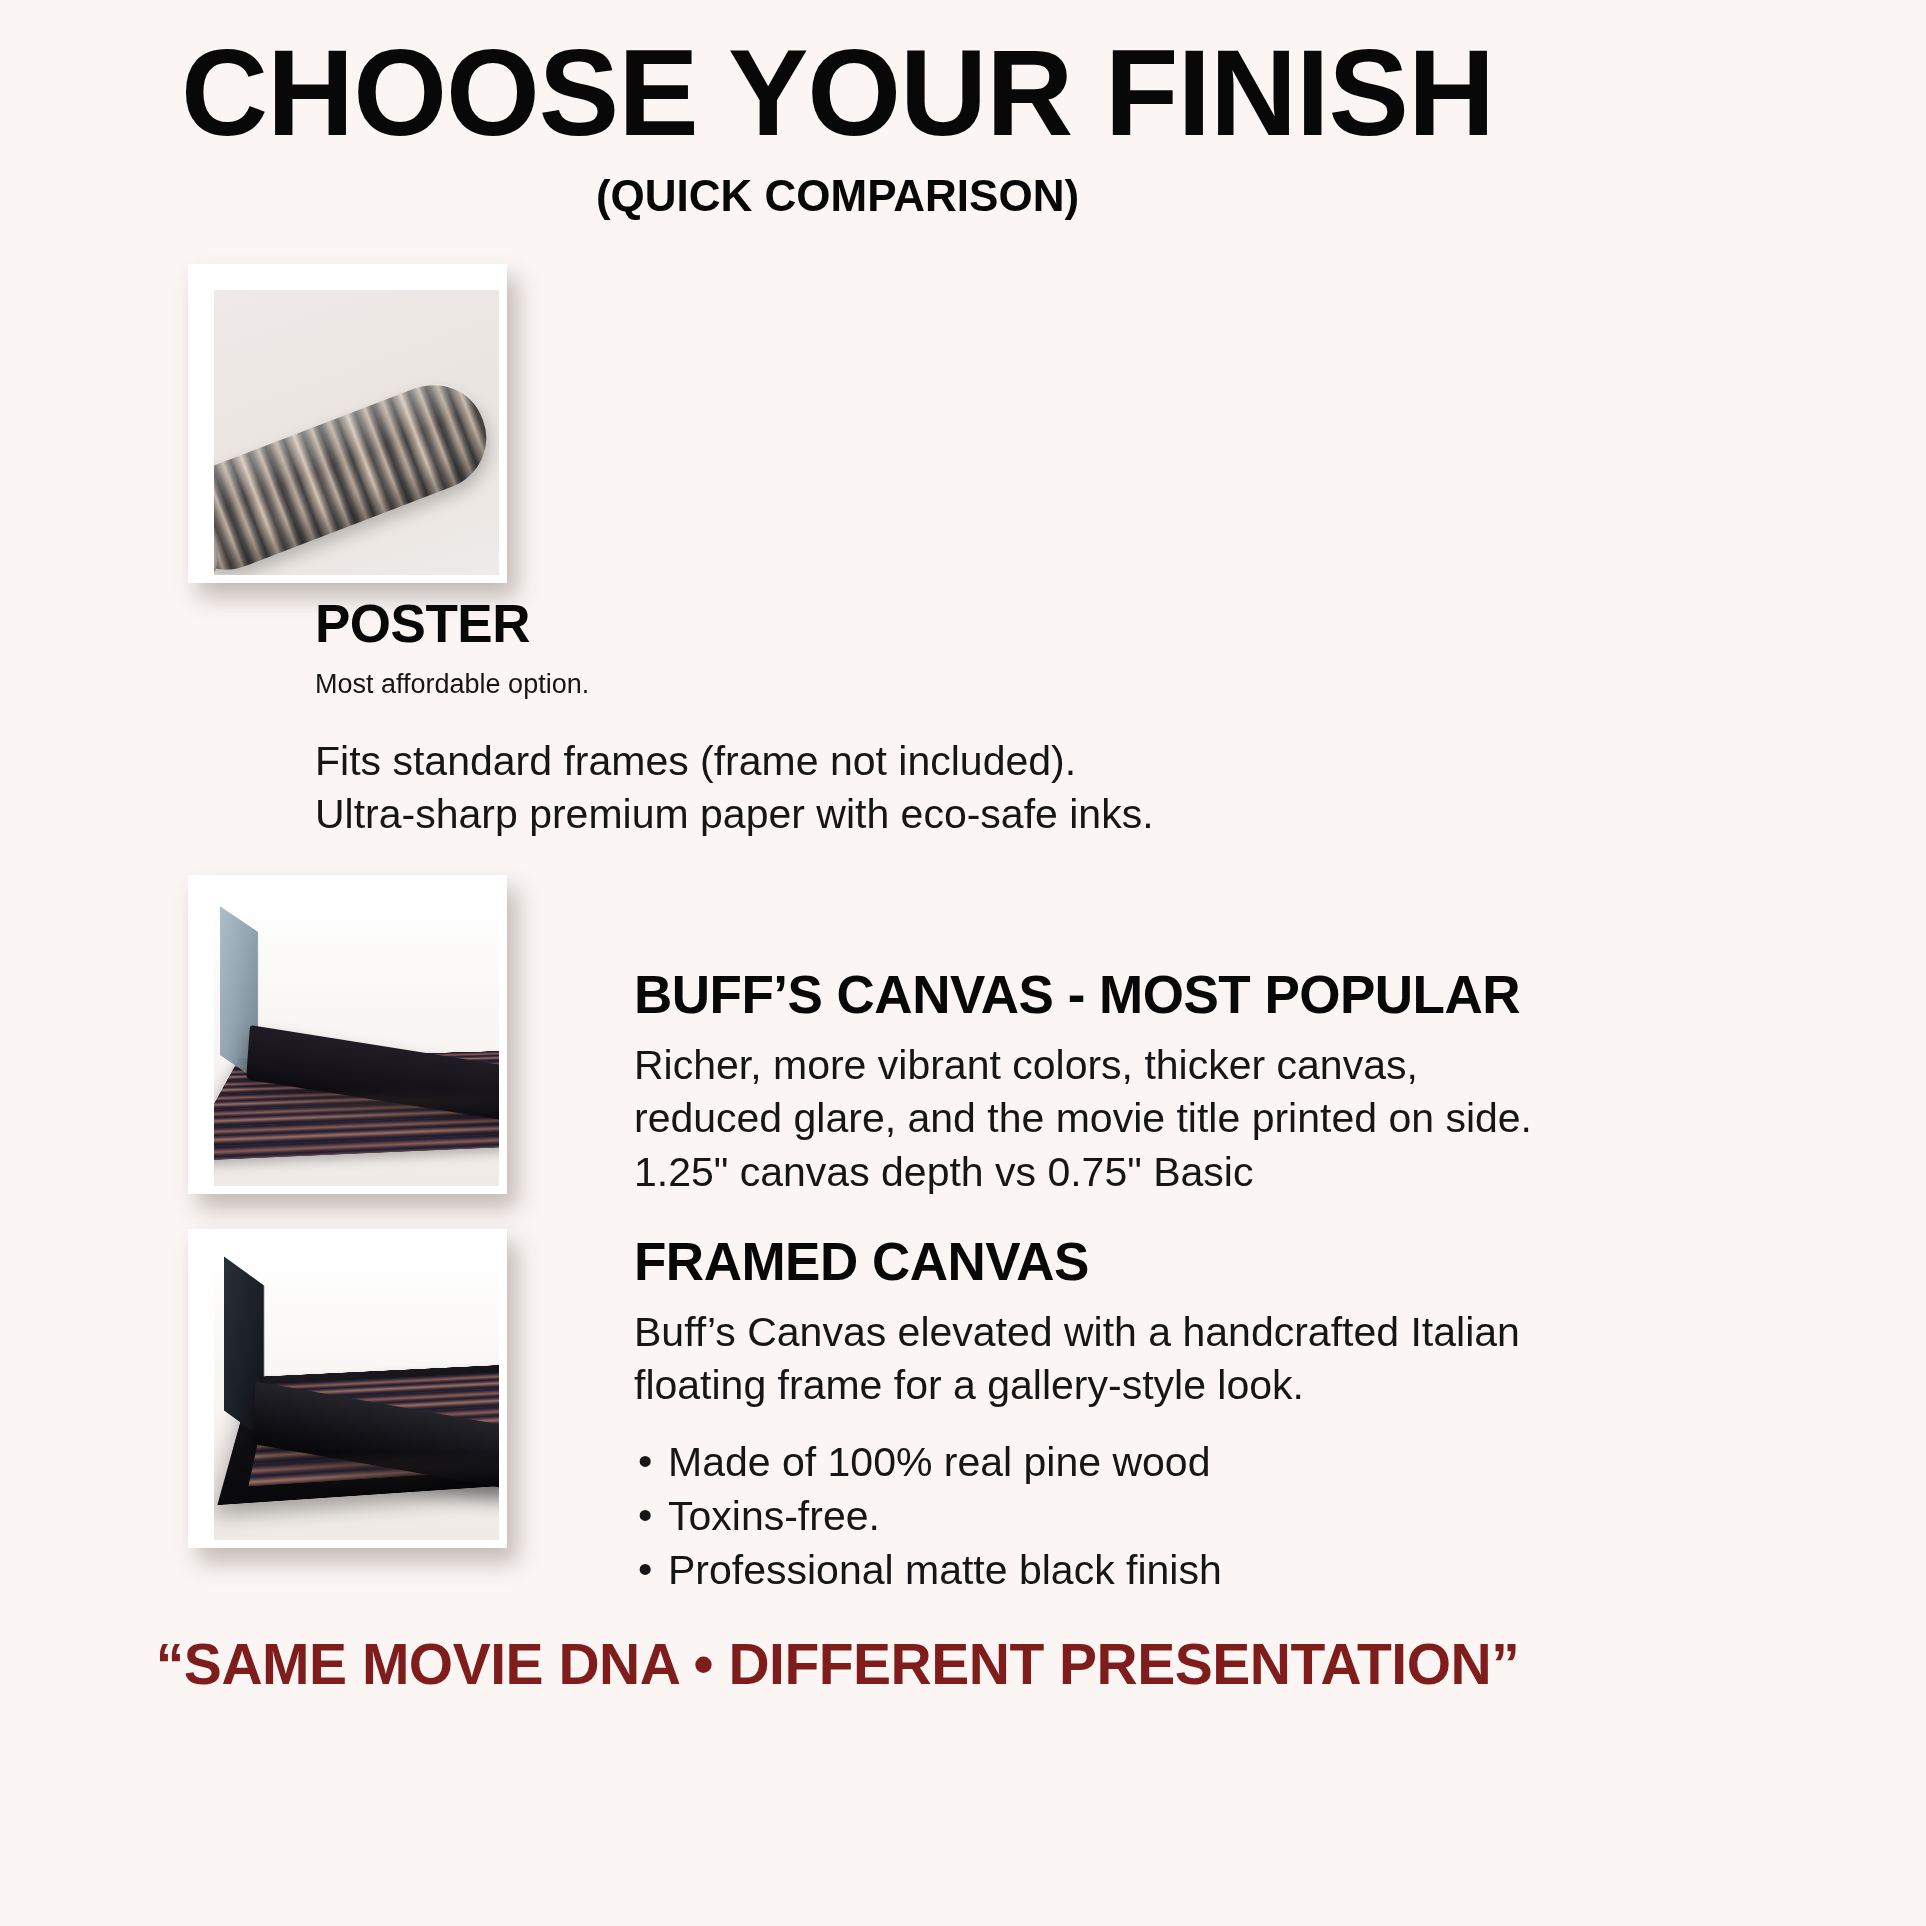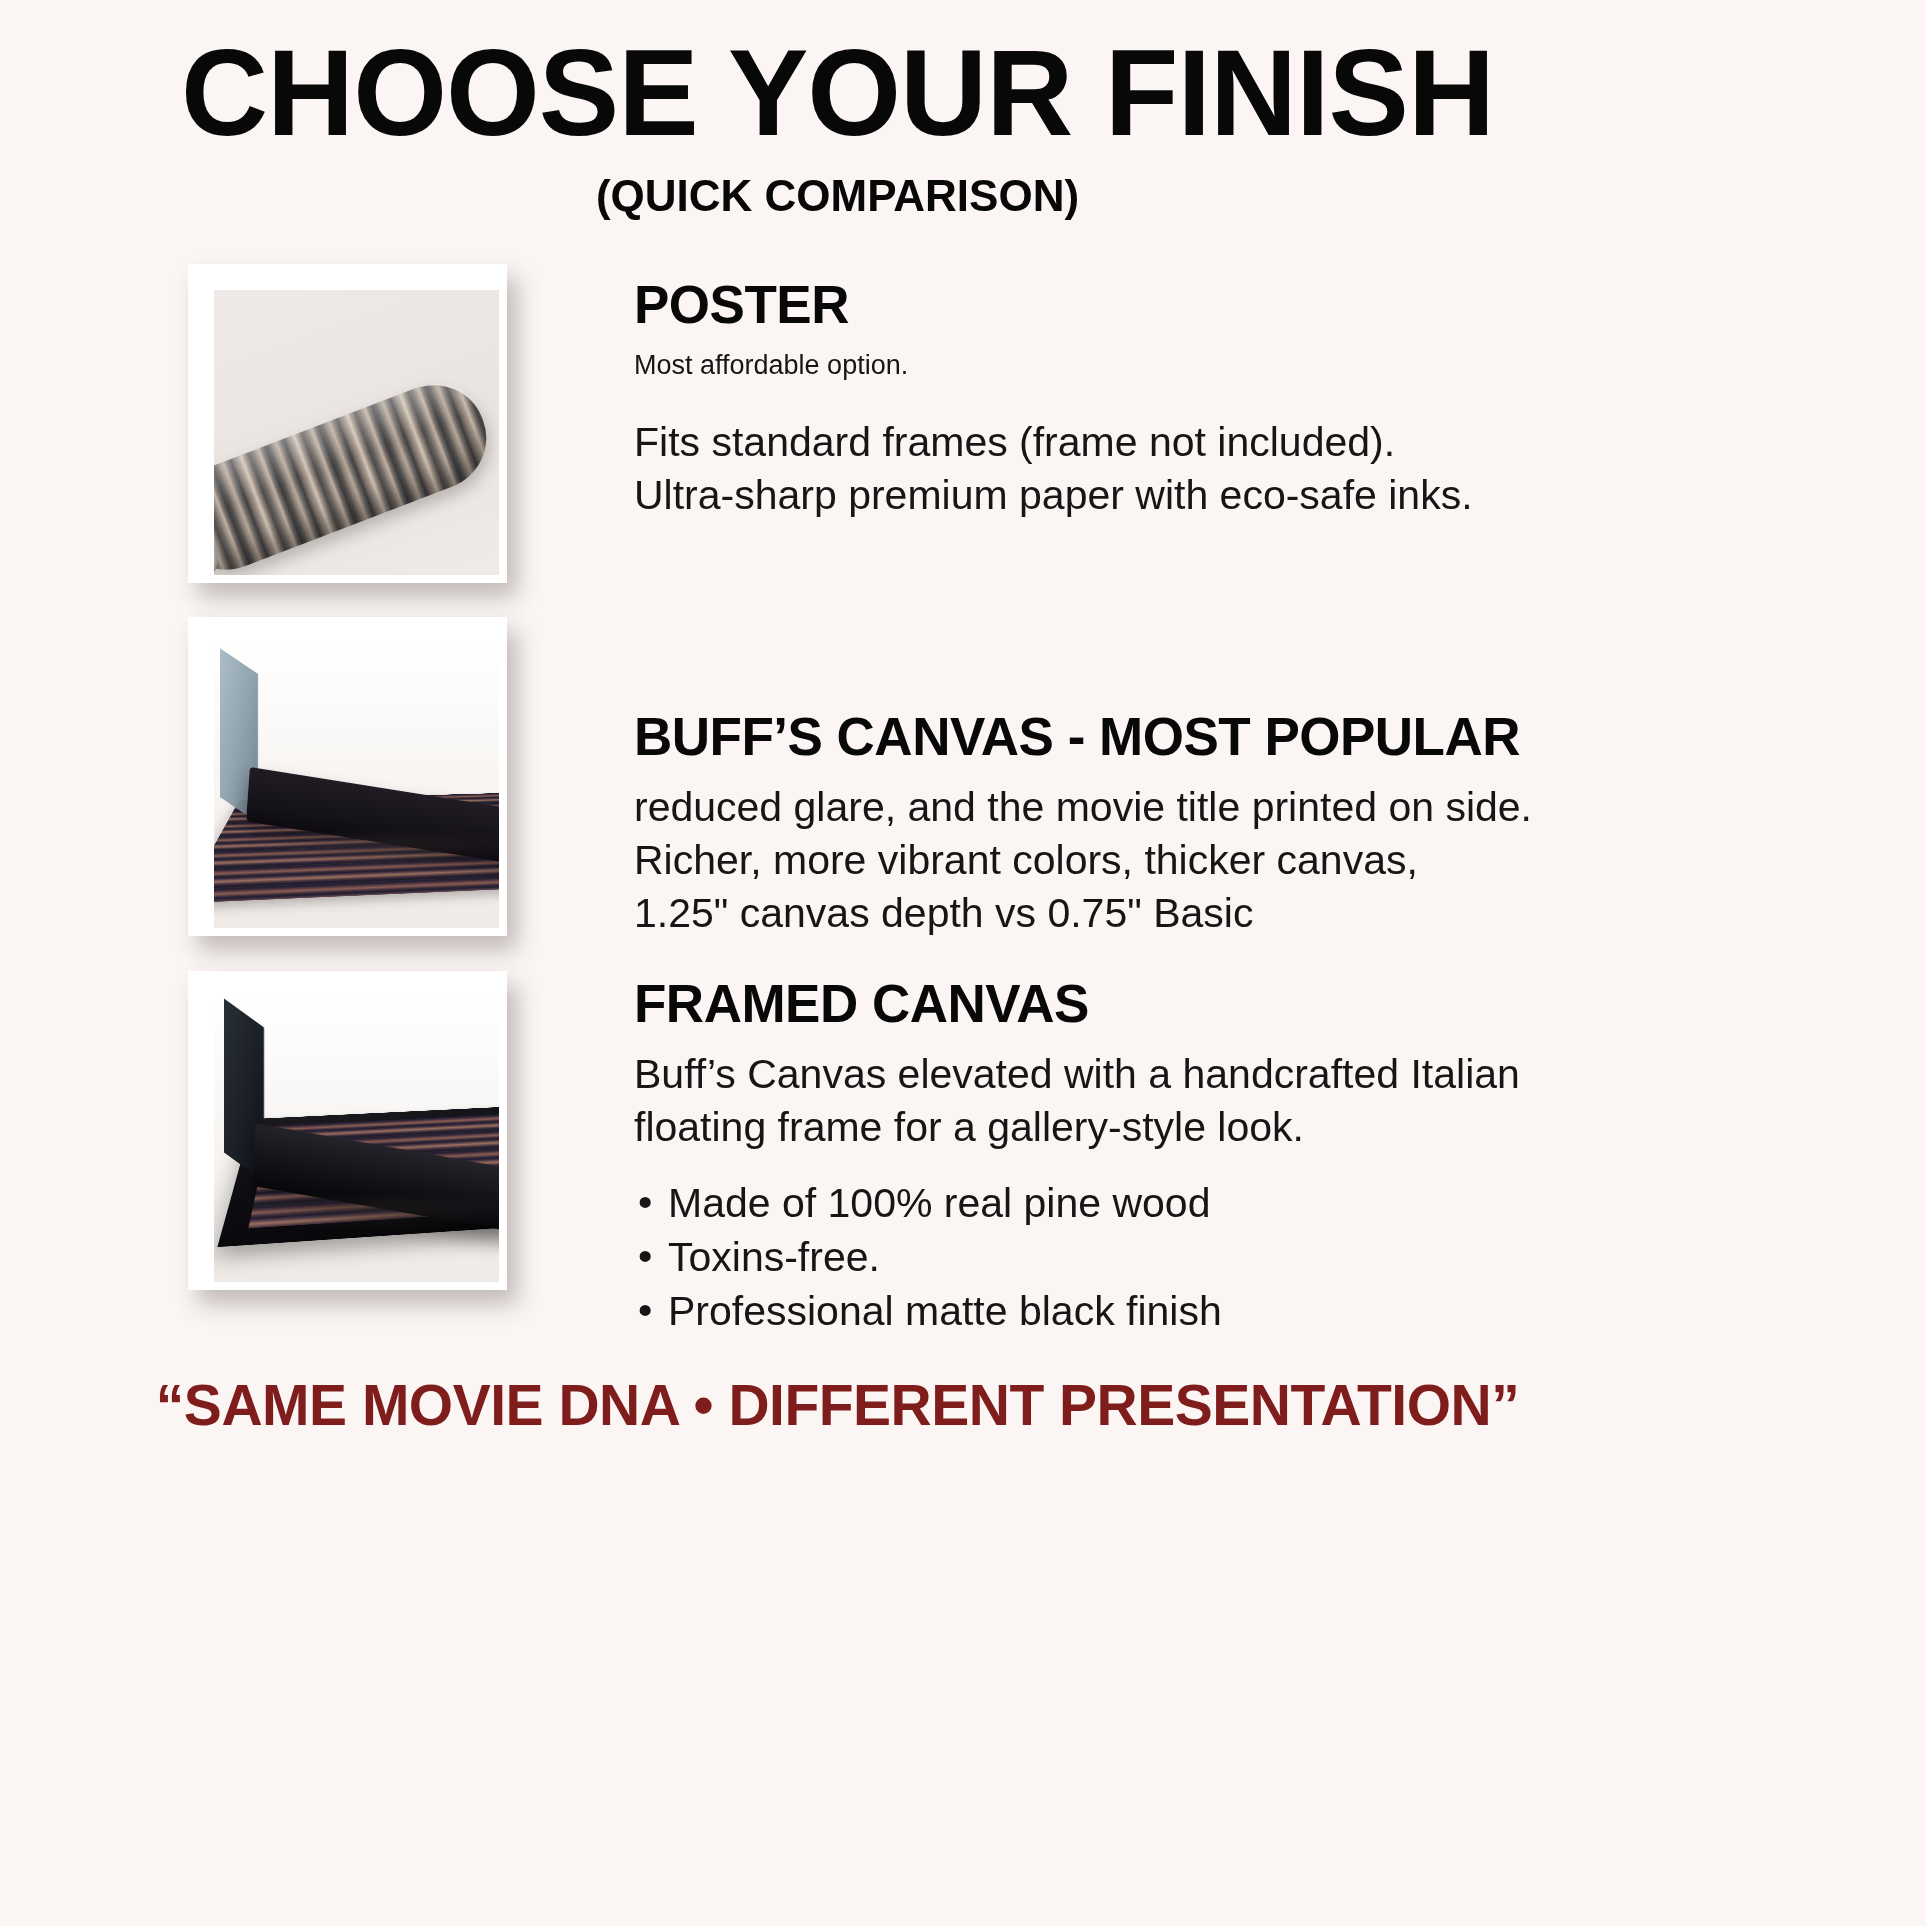--- a/index.html
+++ b/index.html
@@ -50,21 +50,21 @@
   .rows {
     position: relative;
     margin-top: 44px;
   }
   .row {
     display: flex;
     align-items: flex-start;
     padding-left: 188px;
     margin-bottom: 22px;
   }
-  .row.r1 { margin-bottom: 34px; }
+  .row.r1 { margin-bottom: 34px; flex-direction: column; }
   .row.r2 { margin-bottom: 32px; }
   .row.r3 { margin-bottom: 30px; }
 
   
   .thumb {
     position: relative;
     width: 319px;
     height: 319px;
     flex: 0 0 319px;
     background: #ffffff;
@@ -368,22 +368,22 @@
           <div class="canvas-scene"></div>
           <div class="canvas-face"></div>
           <div class="canvas-left"></div>
           <div class="canvas-side"></div>
           <div class="canvas-shadow"></div>
         </div>
       </div>
       <div class="content">
         <div class="opt-title">BUFF’S CANVAS - MOST POPULAR</div>
         <p class="opt-body tight">
+          <span class="opt-line">Richer, more vibrant colors, thicker canvas,</span>
           <span class="opt-line">reduced glare, and the movie title printed on side.</span>
-          <span class="opt-line">Richer, more vibrant colors, thicker canvas,</span>
           <span class="opt-line">1.25" canvas depth vs 0.75" Basic</span>
         </p>
       </div>
     </div>
 
     <div class="row r4">
       <div class="thumb framed">
         <div class="thumb-inner">
           <div class="canvas-scene"></div>
           <div class="frame-outer">

